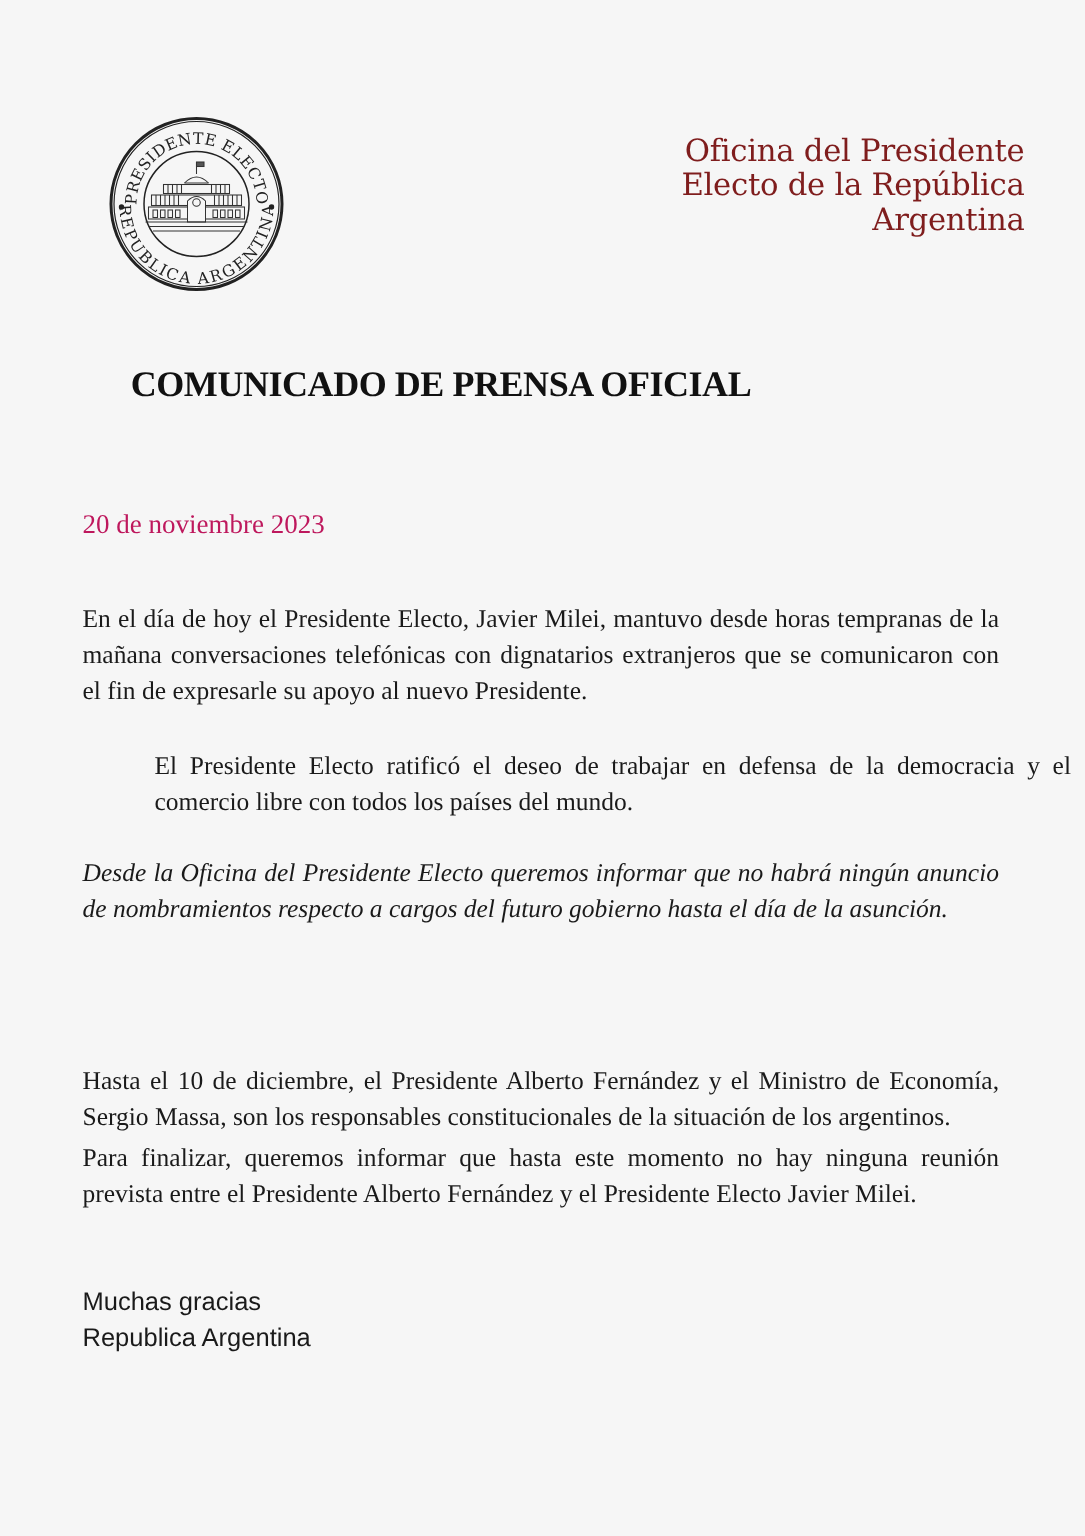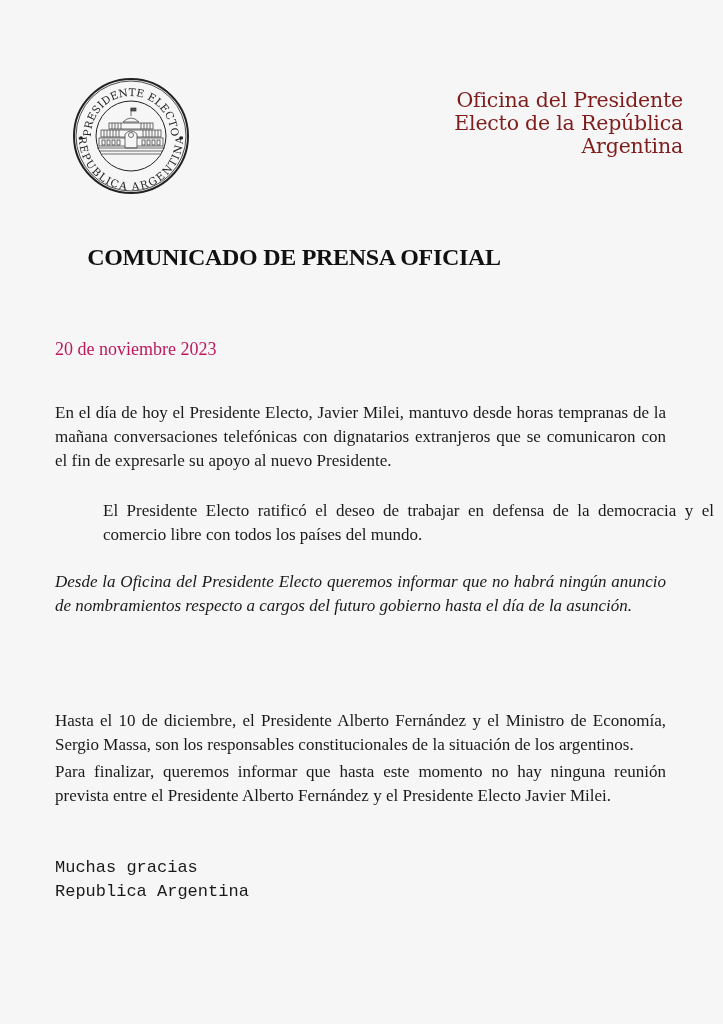--- a/index.html
+++ b/index.html
@@ -68,21 +68,21 @@
     }
     .p1 { top: 401px; }
     .p2 { top: 499px; margin-left: 48px; }
     .p3 { top: 570px; font-style: italic; }
     .p4 { top: 665px; margin-top: 44px; }
     .p5 { top: 760px; }
     .closing {
       position: absolute;
       left: 55px;
       top: 856px;
-      font-family: Liberation Mono, monospace;
+      font-family: Liberation Sans, sans-serif;
       font-size: 17px;
       line-height: 24px;
       color: #1a1a1a;
     }
   </style>
 </head>
 <body>
 
 <div class="seal">
   <svg width="120" height="120" viewBox="0 0 120 120">

